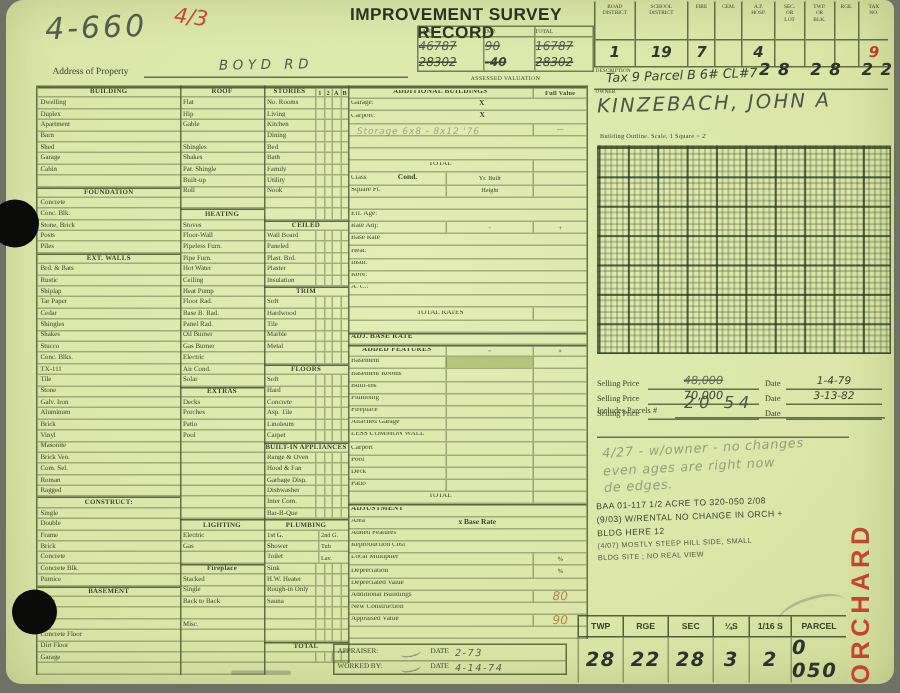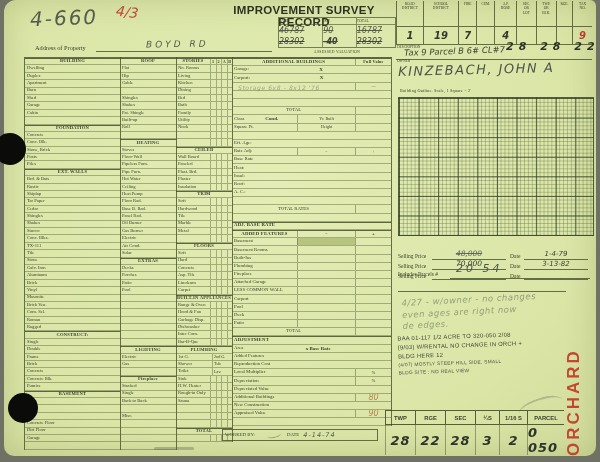--- a/index.html
+++ b/index.html
@@ -843,20 +843,26 @@
           <div class="mlab">Appraised Value</div>
           <div class="mcell pencilval">90</div>
         </div>
         <div class="mrow">
           <div class="mlab"></div>
         </div>
       </div>
 
     <div class="abs" id="signoff">
         <div class="sorow">
+          <div class="solab">APPRAISER:</div>
+          <div class="scrib"></div>
+          <div class="sodate">DATE</div>
+          <div class="sodval">2-73</div>
+        </div>
+        <div class="sorow">
           <div class="solab">WORKED BY:</div>
           <div class="scrib"></div>
           <div class="sodate">DATE</div>
           <div class="sodval">4-14-74</div>
         </div>
       </div>
 
     <div class="abs" id="outline-label">Building Outline.  Scale, 1 Square = 2'</div>
     <div class="abs" id="grid"></div>
 

